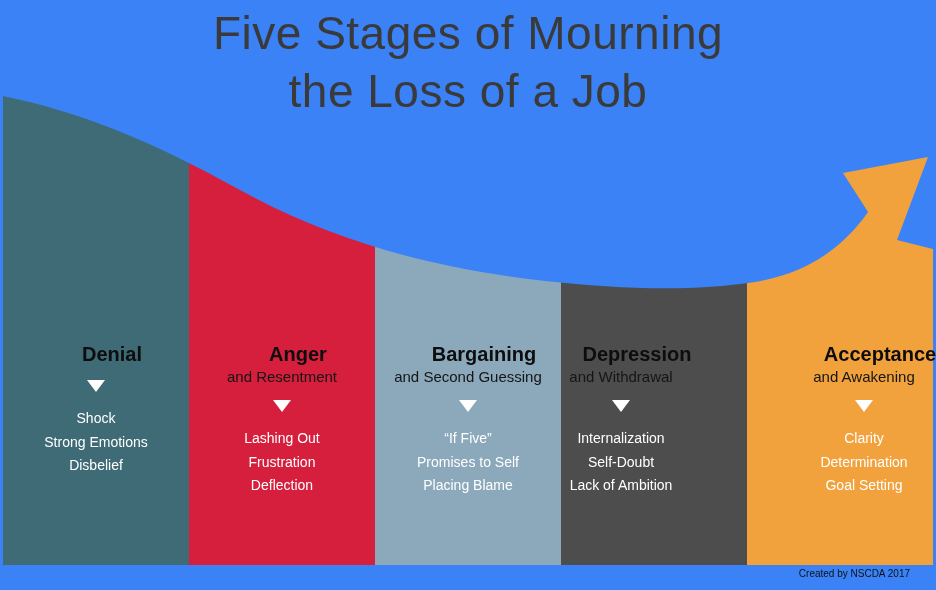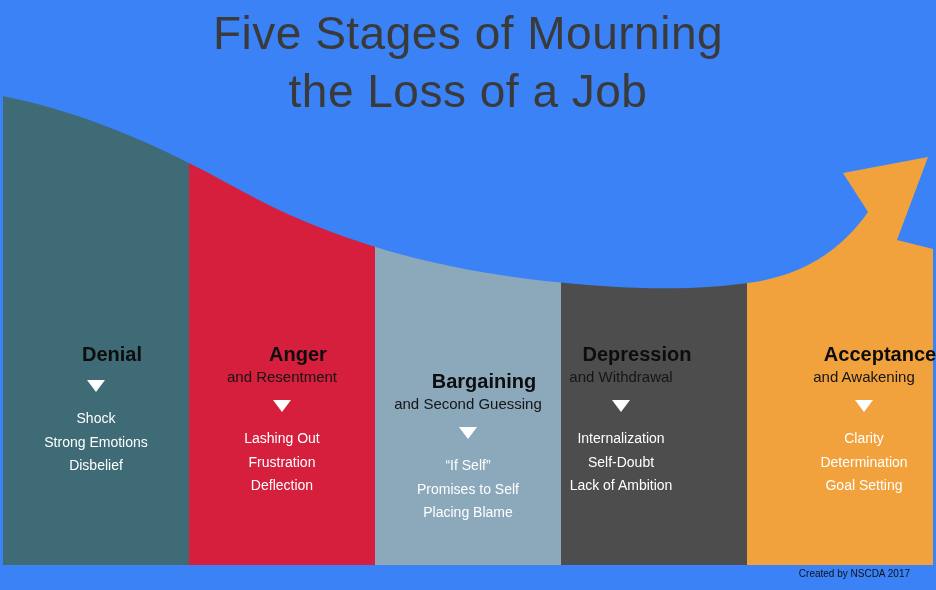--- a/index.html
+++ b/index.html
@@ -32,21 +32,21 @@
   }
   .stage {
     position: absolute;
     top: 342px;
     width: 186px;
     text-align: center;
     z-index: 3;
   }
   .s0 { left: 3px; }
   .s1 { left: 189px; }
-  .s2 { left: 375px; margin-top: 27px; }
+  .s2 { left: 375px; }
   .s3 { left: 528px; }
   .s4 { left: 771px; }
   .stage-name {
     font-size: 20px;
     font-weight: 700;
     color: #0d0d0d;
     line-height: 24px;
     padding-left: 32px;
   }
   .stage-sub {
@@ -116,21 +116,21 @@
     <div class="tri"></div>
     <div class="stage-item">Lashing Out</div>
     <div class="stage-item">Frustration</div>
     <div class="stage-item">Deflection</div>
   </div>
 
   <div class="stage s2">
     <div class="stage-name">Bargaining</div>
     <div class="stage-sub">and Second Guessing</div>
     <div class="tri"></div>
-    <div class="stage-item">“If Self”</div>
+    <div class="stage-item">“If Five”</div>
     <div class="stage-item">Promises to Self</div>
     <div class="stage-item">Placing Blame</div>
   </div>
 
   <div class="stage s3">
     <div class="stage-name">Depression</div>
     <div class="stage-sub">and Withdrawal</div>
     <div class="tri"></div>
     <div class="stage-item">Internalization</div>
     <div class="stage-item">Self-Doubt</div>

